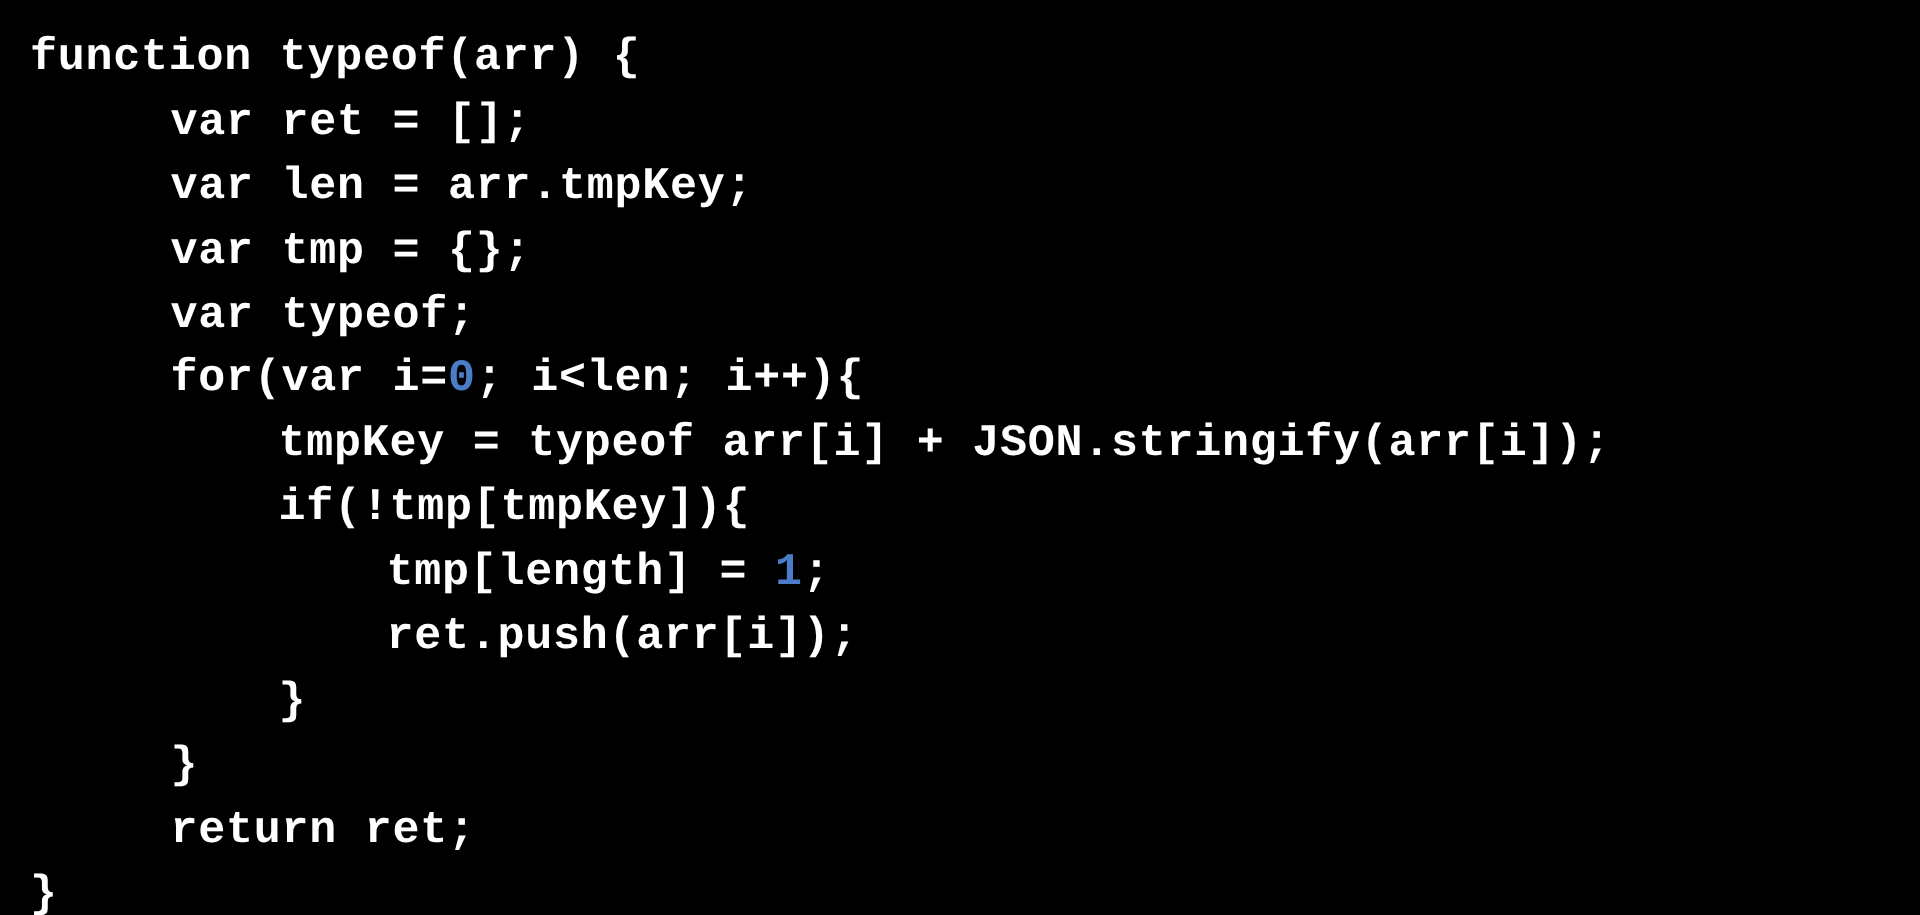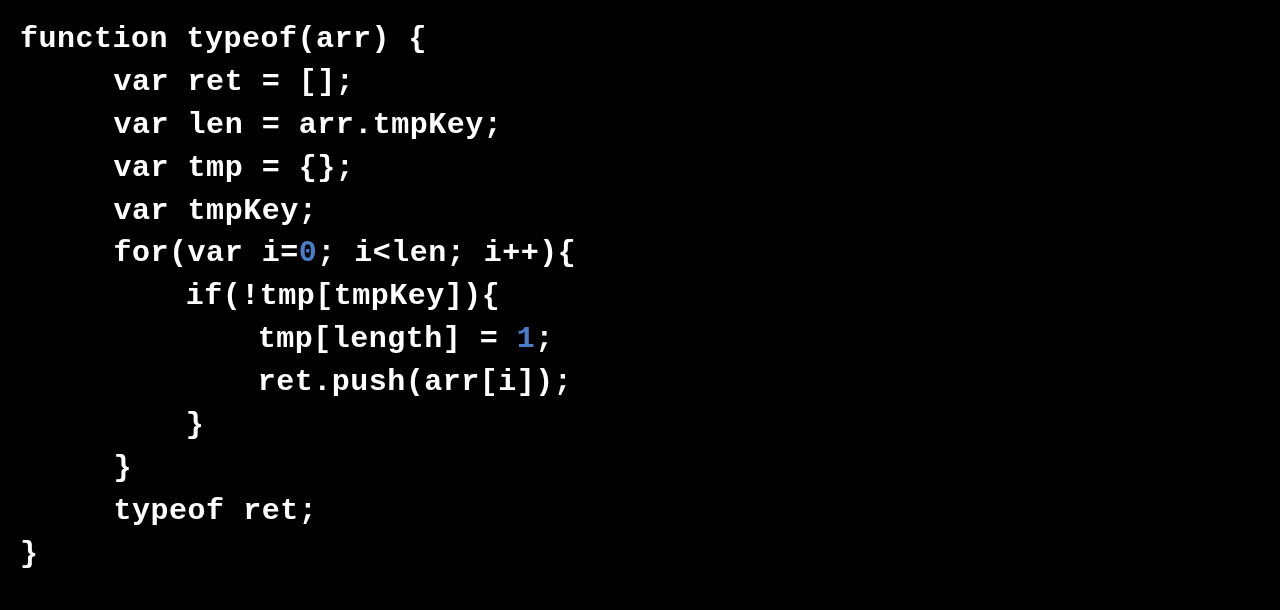--- a/index.html
+++ b/index.html
@@ -37,22 +37,23 @@
     }
   </style>
 </head>
 <body>
 
 <div id="code-container">
     <div class="code-line"><span>function typeof(arr) {</span></div>
     <div class="code-line indent1"><span>var ret = [];</span></div>
     <div class="code-line indent1"><span>var len = arr.tmpKey;</span></div>
     <div class="code-line indent1"><span>var tmp = {};</span></div>
-    <div class="code-line indent1"><span>var tmpKey;</span></div>
+    <div class="code-line indent1"><span>var typeof;</span></div>
     <div class="code-line indent1"><span>for(var i=</span><span class="number">0</span><span>; i&lt;len; i++){</span></div>
+    <div class="code-line indent2"><span>tmpKey = typeof arr[i] + JSON.stringify(arr[i]);</span></div>
     <div class="code-line indent2"><span>if(!tmp[tmpKey]){</span></div>
     <div class="code-line indent3"><span>tmp[length] = </span><span class="number">1</span><span>;</span></div>
     <div class="code-line indent3"><span>ret.push(arr[i]);</span></div>
     <div class="code-line indent2"><span>}</span></div>
     <div class="code-line indent1"><span>}</span></div>
-    <div class="code-line indent1"><span>typeof ret;</span></div>
+    <div class="code-line indent1"><span>return ret;</span></div>
     <div class="code-line"><span>}</span></div>
   </div>
 
 </body></html>

